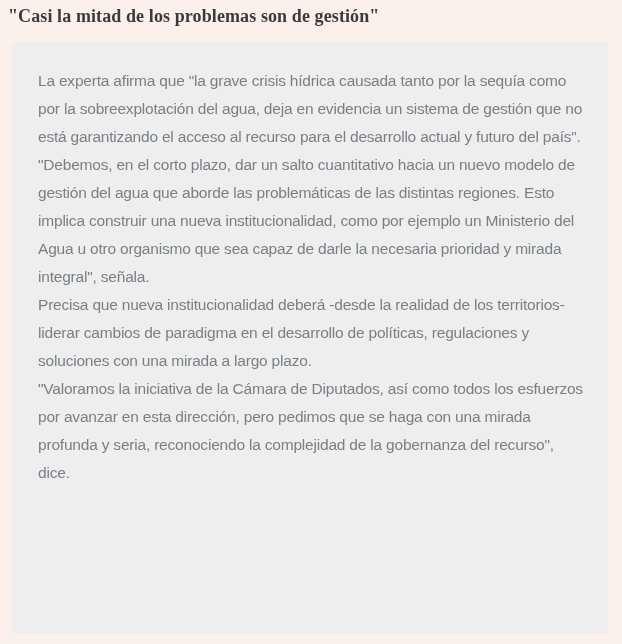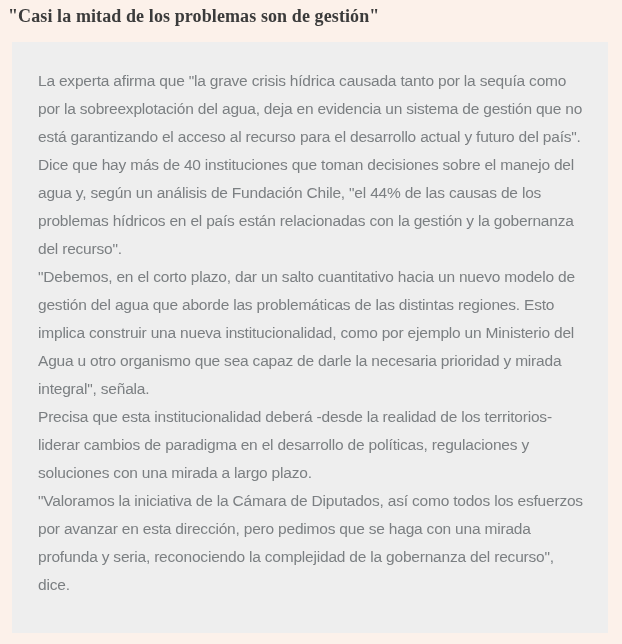--- a/index.html
+++ b/index.html
@@ -52,17 +52,16 @@
     color: var(--body-text);
   }
 </style>
 </head>
 <body>
 
 <h1 class="article-title">"Casi la mitad de los problemas son de gestión"</h1>
 
 <div class="article-panel">
     <p>La experta afirma que "la grave crisis hídrica causada tanto por la sequía como por la sobreexplotación del agua, deja en evidencia un sistema de gestión que no está garantizando el acceso al recurso para el desarrollo actual y futuro del país".</p>
-    <p>Dice que hay más de 40 instituciones que toman decisiones sobre el manejo del agua y, según un análisis de Fundación Chile, "el 44% de las causas de los problemas hídricos en el país están relacionadas con la gestión y la gobernanza del recurso".</p>
     <p>"Debemos, en el corto plazo, dar un salto cuantitativo hacia un nuevo modelo de gestión del agua que aborde las problemáticas de las distintas regiones. Esto implica construir una nueva institucionalidad, como por ejemplo un Ministerio del Agua u otro organismo que sea capaz de darle la necesaria prioridad y mirada integral", señala.</p>
-    <p>Precisa que esta institucionalidad deberá -desde la realidad de los territorios- liderar cambios de paradigma en el desarrollo de políticas, regulaciones y soluciones con una mirada a largo plazo.</p>
+    <p>Precisa que nueva institucionalidad deberá -desde la realidad de los territorios- liderar cambios de paradigma en el desarrollo de políticas, regulaciones y soluciones con una mirada a largo plazo.</p>
     <p>"Valoramos la iniciativa de la Cámara de Diputados, así como todos los esfuerzos por avanzar en esta dirección, pero pedimos que se haga con una mirada profunda y seria, reconociendo la complejidad de la gobernanza del recurso", dice.</p>
   </div>
 
 </body></html>

